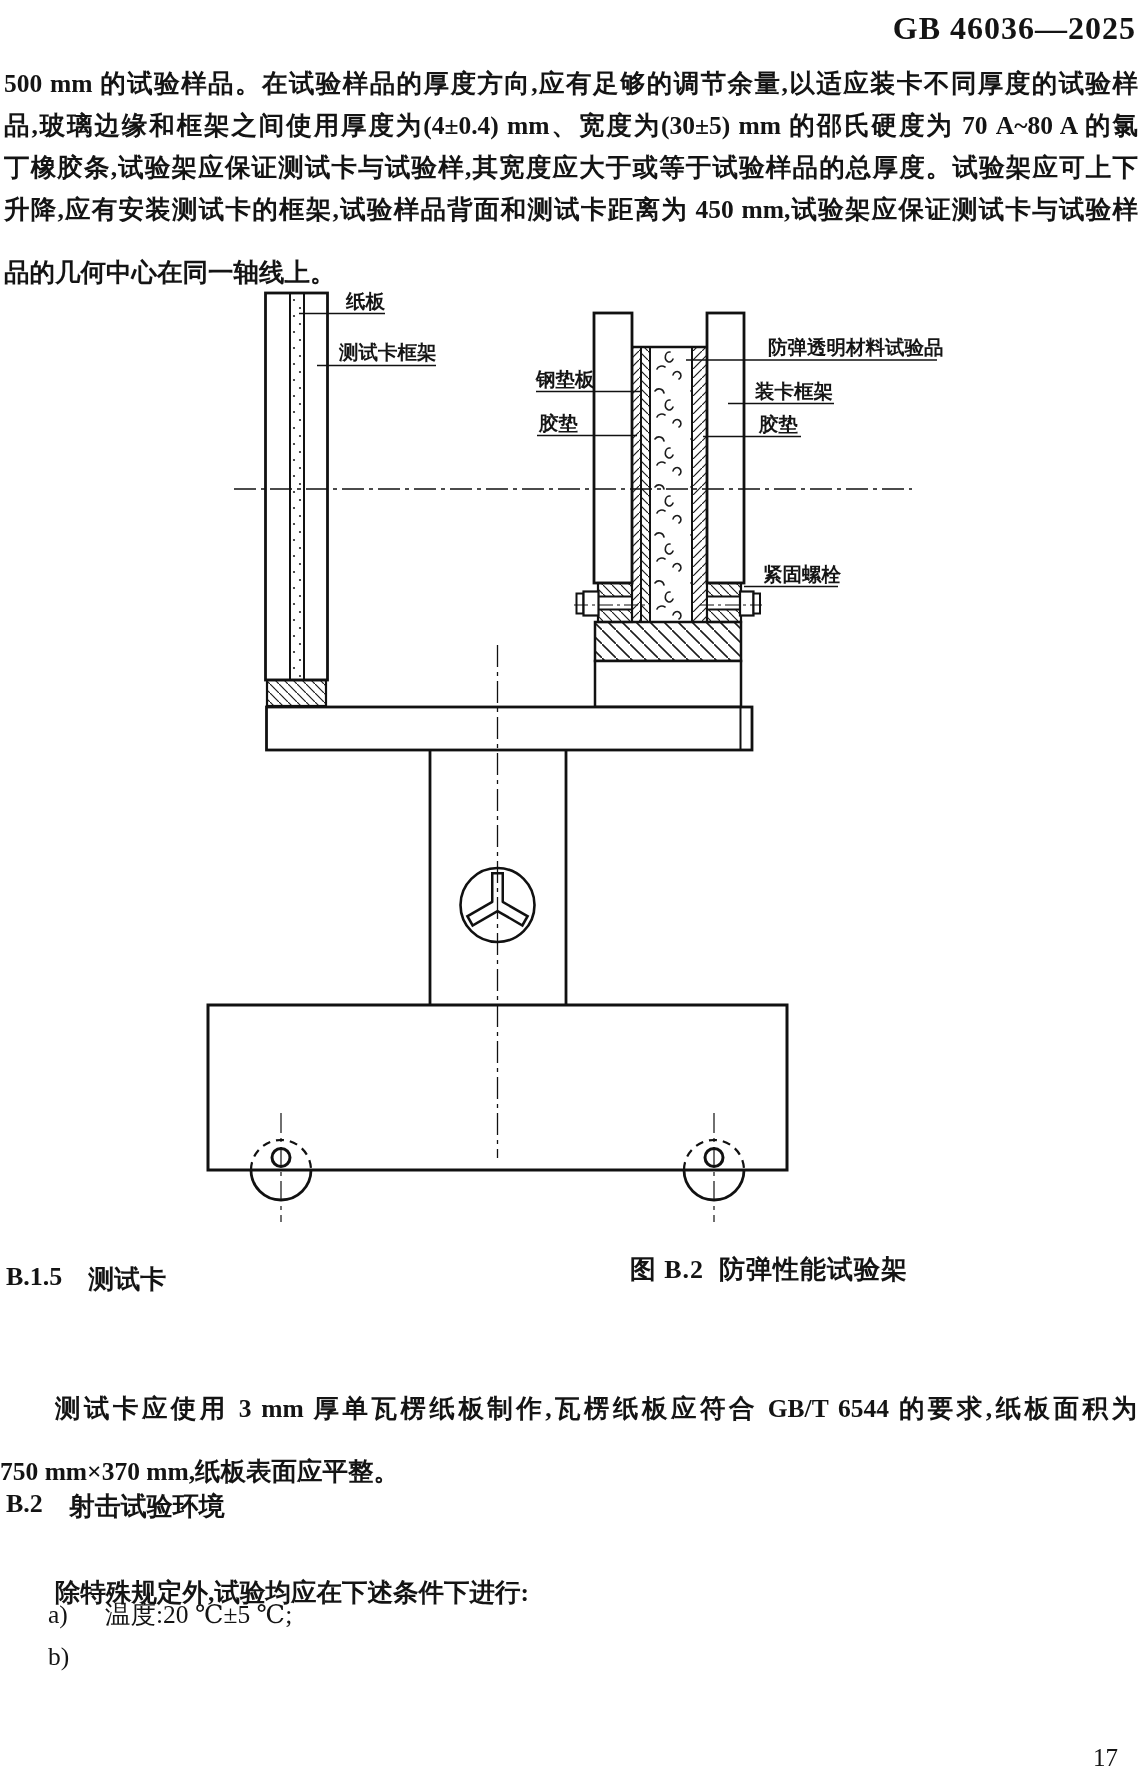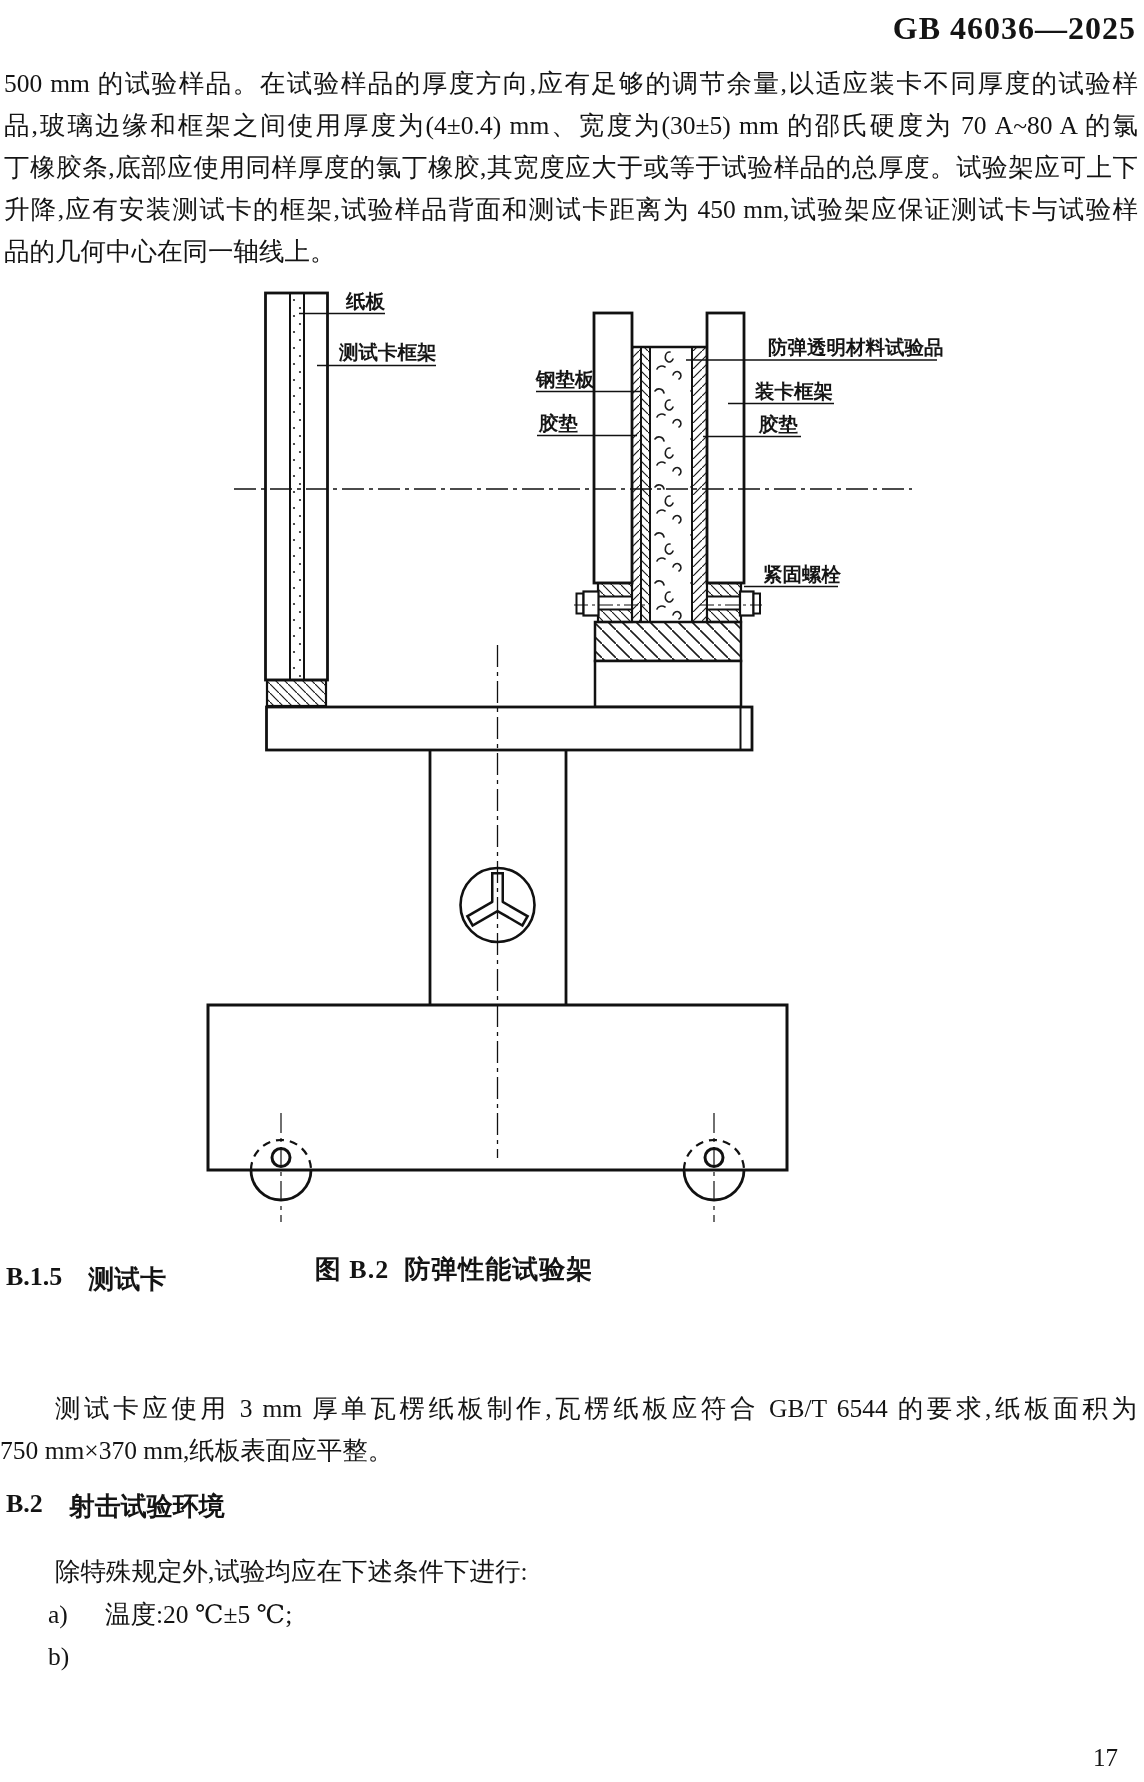--- a/index.html
+++ b/index.html
@@ -13,24 +13,25 @@
     top:10px;right:8px;font-size:32px;font-weight:bold;letter-spacing:1px;
     font-family:"Liberation Serif","DejaVu Serif",serif;
   }
   .intro{
     top:63px;left:4px;right:6px;
   }
   .bodyline{
     font-size:25.5px;line-height:42px;height:42px;
     text-align:justify;text-align-last:justify;text-justify:inter-character;
     white-space:nowrap;
-  }
-  .bodyline.lastline{text-align-last:left;white-space:normal;}
+    font-weight:bold;
+  }
+  .bodyline.lastline{text-align-last:left;white-space:normal;margin-top:21px;}
   .fig-caption{
-    top:1252px;left:0;width:908px;text-align:center;
+    top:1252px;left:0;width:908px;text-align:right;
     font-size:26px;font-weight:bold;white-space:pre;letter-spacing:1px;
   }
   .sec-heading{
     left:6px;display:flex;gap:26px;font-size:26px;font-weight:bold;
   }
   .sec-para{left:0;right:7px;}
   .sec-para .bodyline{white-space:nowrap;}
   .indent{ text-indent:55px; }
   .list-item{
     left:48px;display:flex;font-size:25.5px;line-height:42px;white-space:pre;
@@ -46,21 +47,21 @@
   }
 </style>
 </head>
 <body>
 
 <div class="abs doc-header">GB 46036—2025</div>
 
 <div class="abs intro">
   <div class="bodyline">500 mm 的试验样品。在试验样品的厚度方向,应有足够的调节余量,以适应装卡不同厚度的试验样</div>
   <div class="bodyline">品,玻璃边缘和框架之间使用厚度为(4±0.4) mm、宽度为(30±5) mm 的邵氏硬度为 70 A~80 A 的氯</div>
-  <div class="bodyline">丁橡胶条,底部应使用同样厚度的氯丁橡胶,其宽度应大于或等于试验样品的总厚度。试验架应可上下</div>
+  <div class="bodyline">丁橡胶条,试验架应保证测试卡与试验样,其宽度应大于或等于试验样品的总厚度。试验架应可上下</div>
   <div class="bodyline">升降,应有安装测试卡的框架,试验样品背面和测试卡距离为 450 mm,试验架应保证测试卡与试验样</div>
   <div class="bodyline lastline">品的几何中心在同一轴线上。</div>
 </div>
 
 <svg class="diagram" width="1144" height="1782" viewBox="0 0 1144 1782">
   <defs>
     <pattern id="dots" width="11" height="16" patternUnits="userSpaceOnUse">
       <circle cx="3" cy="4" r="1.1" fill="#222"></circle>
       <circle cx="8" cy="12" r="1.1" fill="#222"></circle>
     </pattern>

